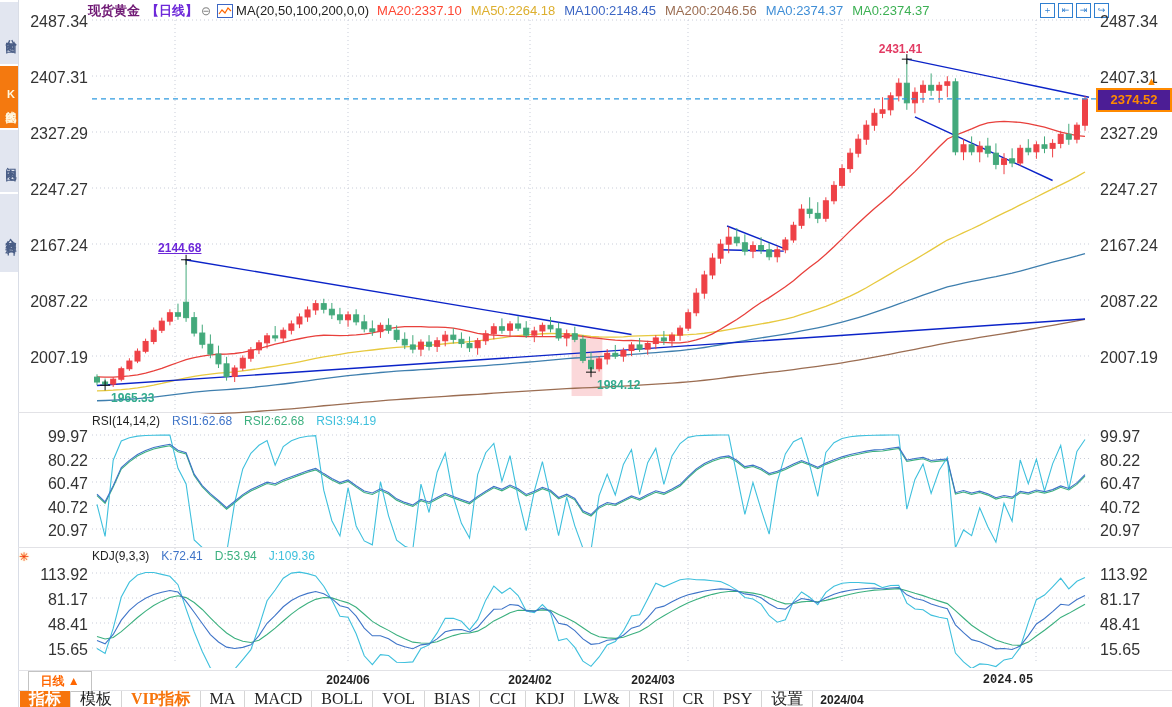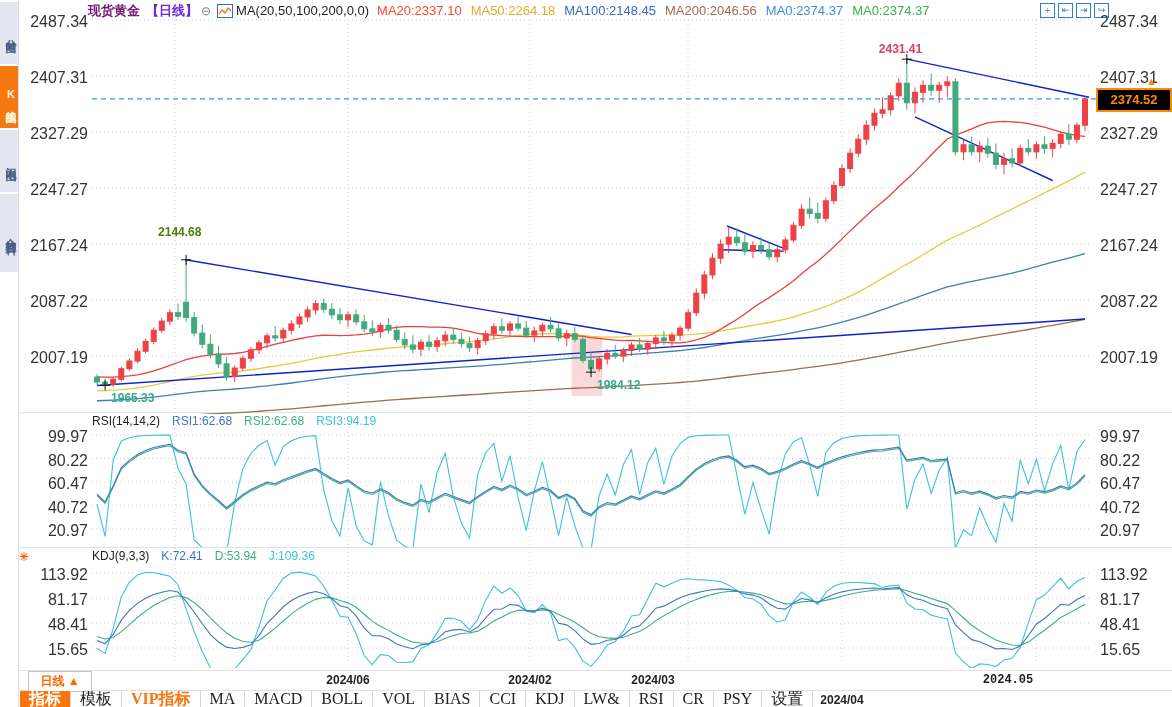--- a/index.html
+++ b/index.html
@@ -27,21 +27,21 @@
   .ylab.right{left:1100px;text-align:left;}
   .datelab{position:absolute;top:673px;font-size:12px;font-weight:bold;color:#222;transform:translateX(-50%);}
   
   .phdr{position:absolute;left:92px;font-size:12px;color:#222;white-space:nowrap;}
   .phdr .pv{margin-left:12px;}
   
   .sep{position:absolute;left:18px;width:1154px;height:0;border-top:1px solid #e2e2e6;}
   
   .anno{position:absolute;font-size:12px;font-weight:bold;z-index:6;}
   
-  #ptag{position:absolute;left:1096px;width:72px;height:20px;border:2px solid #ff8a00;background:#000000;
+  #ptag{position:absolute;left:1096px;width:72px;height:20px;border:2px solid #ff8a00;background:#4c1d95;
     color:#ff8a00;font-size:13px;font-weight:bold;text-align:center;line-height:19px;z-index:7;}
   #ptag-arrow{position:absolute;left:1146px;color:#ff8a00;font-size:11px;z-index:7;}
   
   #alerticon{position:absolute;left:19px;top:550px;color:#f23a1e;font-size:12px;text-shadow:0 0 2px #ffb400;}
   
   #perbtn{position:absolute;left:28px;top:671px;width:62px;height:19px;border:1px solid #c3c3c3;background:#fff;
     color:#f60;font-weight:bold;font-size:12px;text-align:center;line-height:19px;cursor:pointer;}
   
   #toolbar{position:absolute;left:20px;top:691px;height:16px;display:flex;align-items:stretch;font-size:16px;}
   .tbitem{padding:0 9px;border-right:1px solid #d5d5d5;color:#222;line-height:16px;cursor:pointer;
@@ -448,21 +448,21 @@
   </div>
   <span id="alerticon">✳</span>
 
   <div class="sep" style="top:412px;"></div>
   <div class="sep" style="top:547px;"></div>
   <div class="sep" style="top:670px;"></div>
   <div class="sep" style="top:690px;"></div>
 
   <div id="anno-layer">
       <span class="anno" style="color: rgb(226, 59, 99); left: 878.836px; top: 42.1463px;">2431.41</span>
-      <span class="anno" style="color: #4d7c0f; left: 158.082px; top: 225px;">2144.68</span>
+      <span class="anno" style="color: #6d28d9; left: 158.082px; top: 241px; text-decoration: underline;">2144.68</span>
       <span class="anno" style="color: rgb(50, 171, 142); left: 111.098px; top: 391.318px;">1965.33</span>
       <span class="anno" style="color: rgb(50, 171, 142); left: 597px; top: 378.162px;">1984.12</span>
     </div>
 
   <div id="ptag" style="top: 87.9503px;">2374.52</div>
   <span id="ptag-arrow" style="top: 74.9503px;">▲</span>
 
   <div id="perbtn">日线 ▲</div>
   <div id="datelabels">
       <span class="datelab" style="left: 175px; margin-top: 40px;">2023/12</span>

